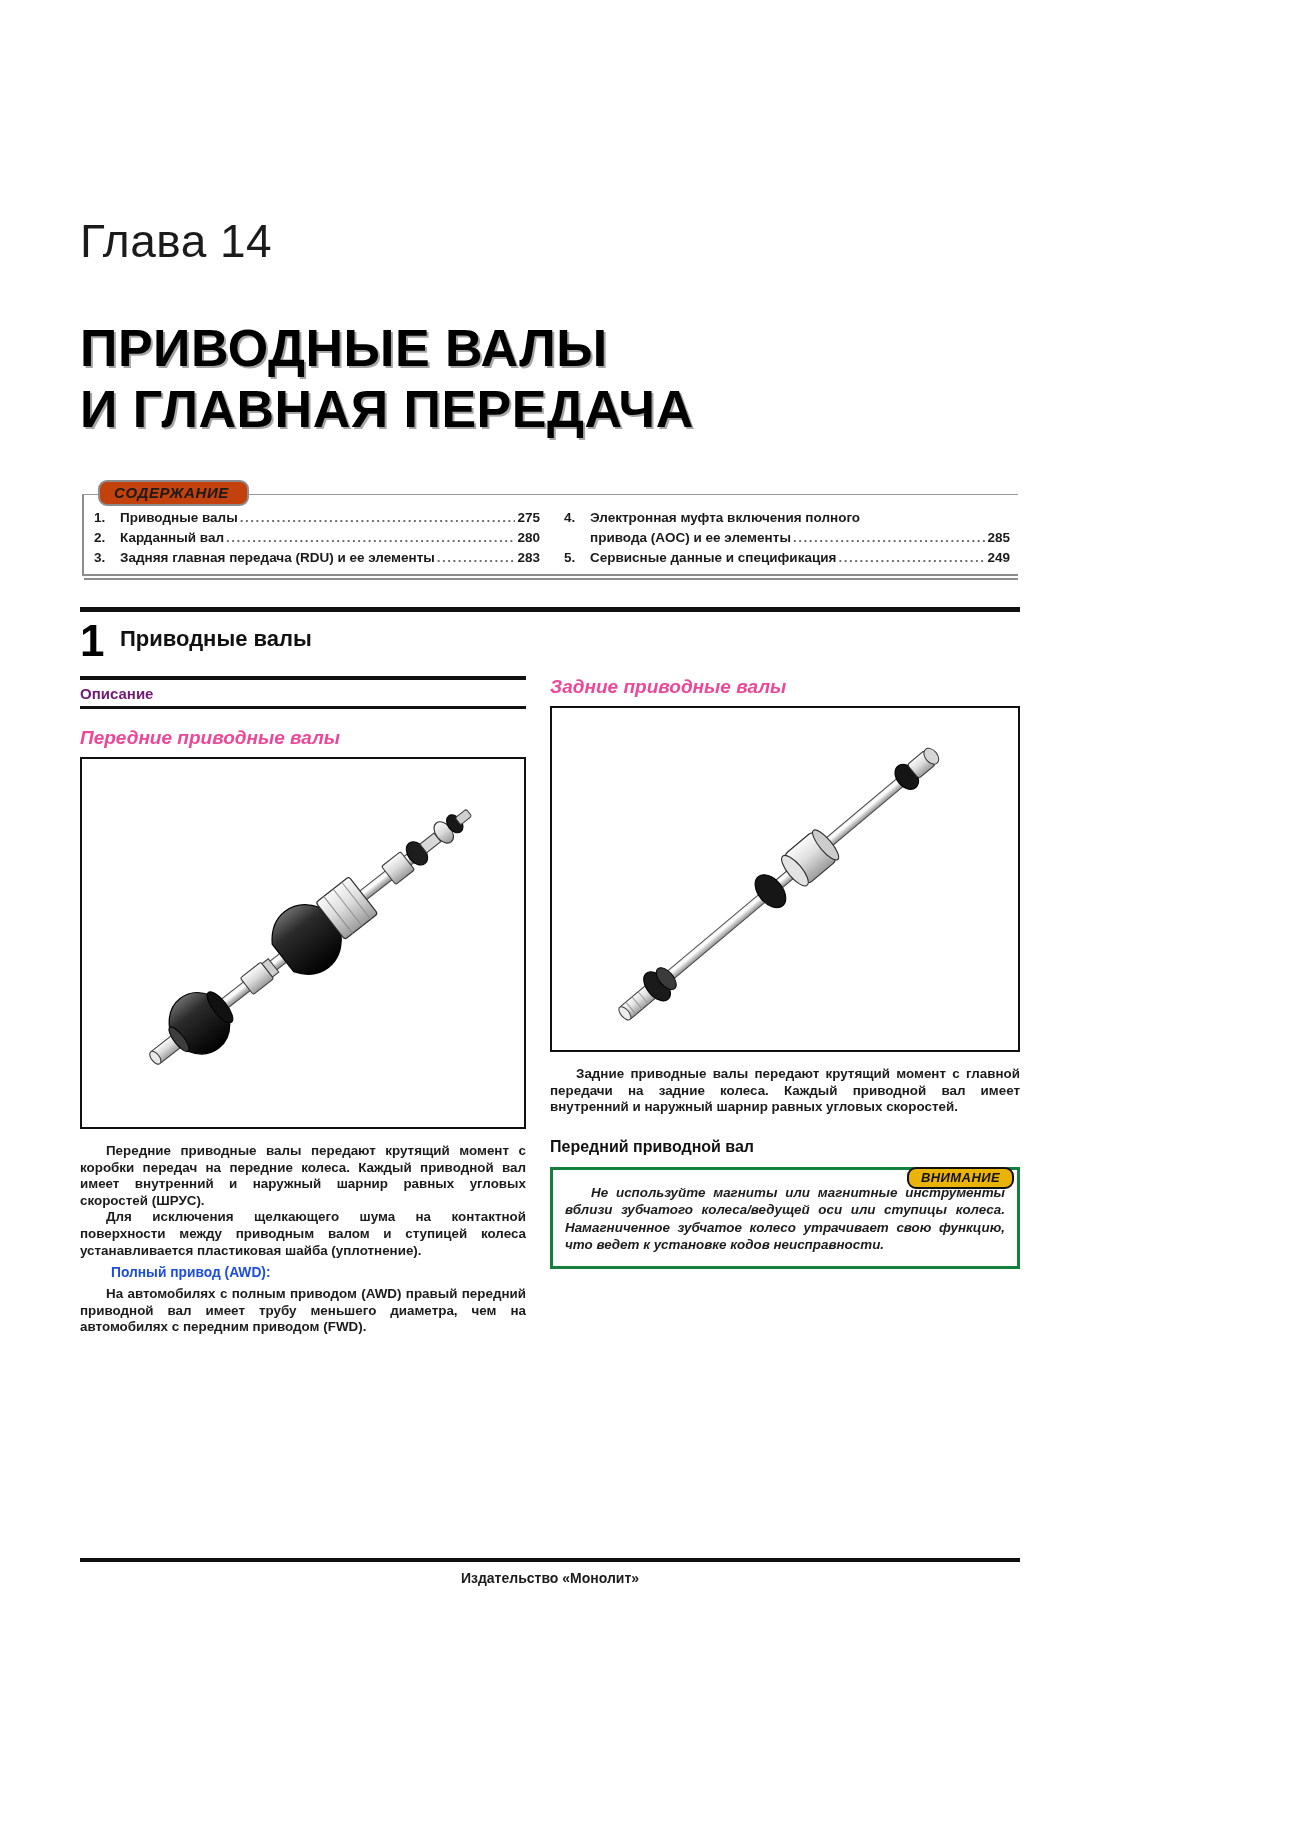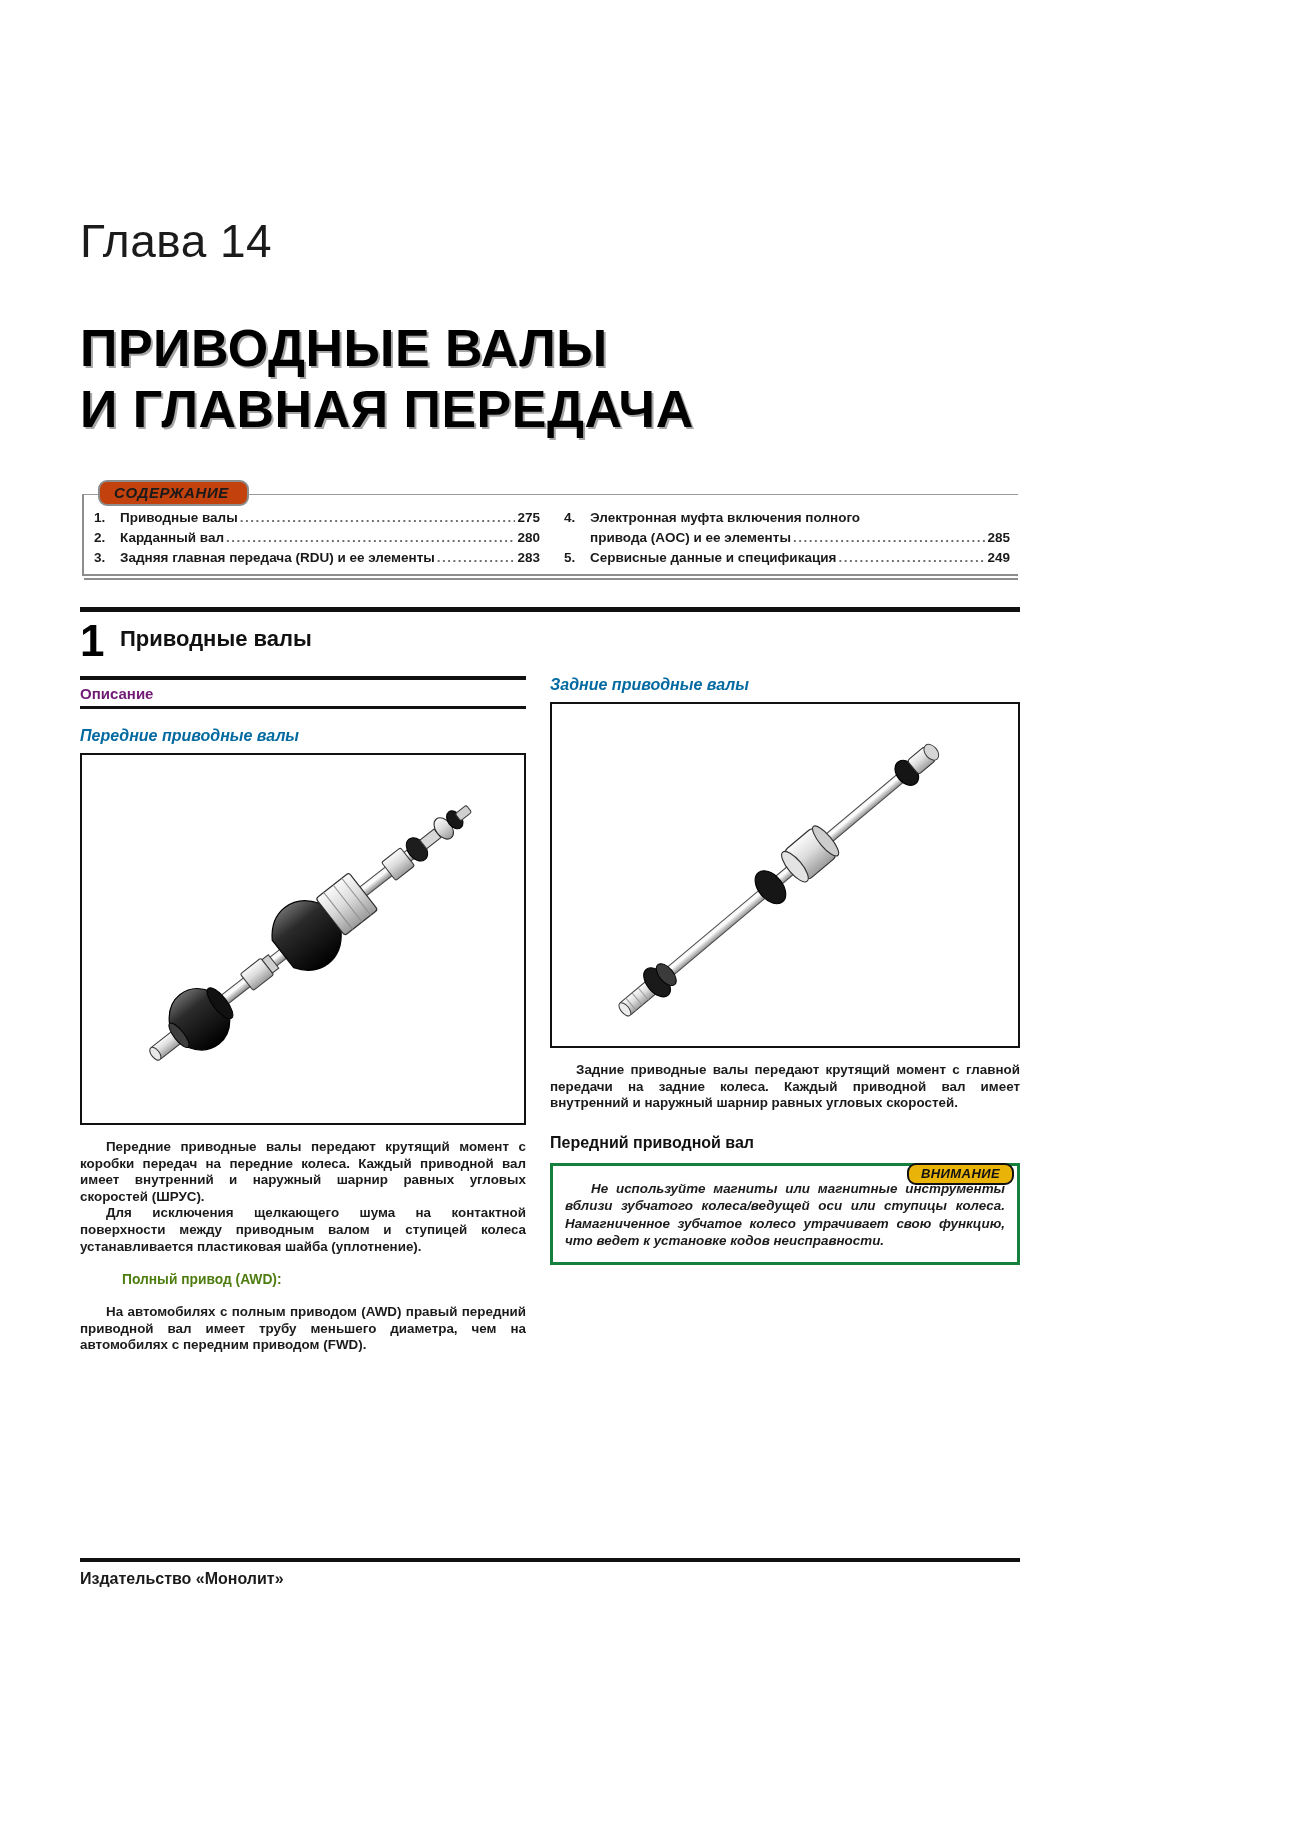--- a/index.html
+++ b/index.html
@@ -153,24 +153,24 @@
   .h2 {
     font-size: 15px;
     font-weight: 700;
     color: #701a75;
     border-top: 4px solid #111;
     border-bottom: 3px solid #111;
     padding: 5px 0 4px 0;
     margin: 0 0 18px 0;
   }
   .h3-italic {
-    font-size: 16px;
+    font-size: 19px;
     font-weight: 700;
     font-style: italic;
-    color: #0369a1;
+    color: #ec4899;
     margin: 0 0 8px 0;
   }
   .h3-plain {
     font-size: 16px;
     font-weight: 700;
     color: #111;
     margin: 22px 0 10px 0;
   }
 
   .figure {
@@ -191,22 +191,22 @@
     margin: 0;
     text-indent: 26px;
     font-weight: 600;
   }
   p.body + p.body { margin-top: 0; }
   p.body.first { margin-top: 14px; }
   p.sub-bold {
     font-size: 13.8px;
     line-height: 17px;
     font-weight: 700;
-    color: #4d7c0f;
-    margin: 16px;
+    color: #1d4ed8;
+    margin: 5px;
     text-indent: 26px;
   }
 
   
   .warn-wrap { position: relative; margin-top: 10px; }
   .warn-badge {
     position: absolute;
     right: 6px;
     top: 0;
     z-index: 4;
@@ -243,22 +243,22 @@
     top: 1558px;
     width: 940px;
     height: 4px;
     background: #111;
   }
   .footer-text {
     position: absolute;
     left: 80px;
     top: 1570px;
     width: 940px;
-    text-align: left;
-    font-size: 16px;
+    text-align: center;
+    font-size: 14px;
     font-weight: 700;
     color: #1b1b1b;
   }
 
   svg { display: block; }
 </style>
 </head>
 <body>
 
 <div class="page">

